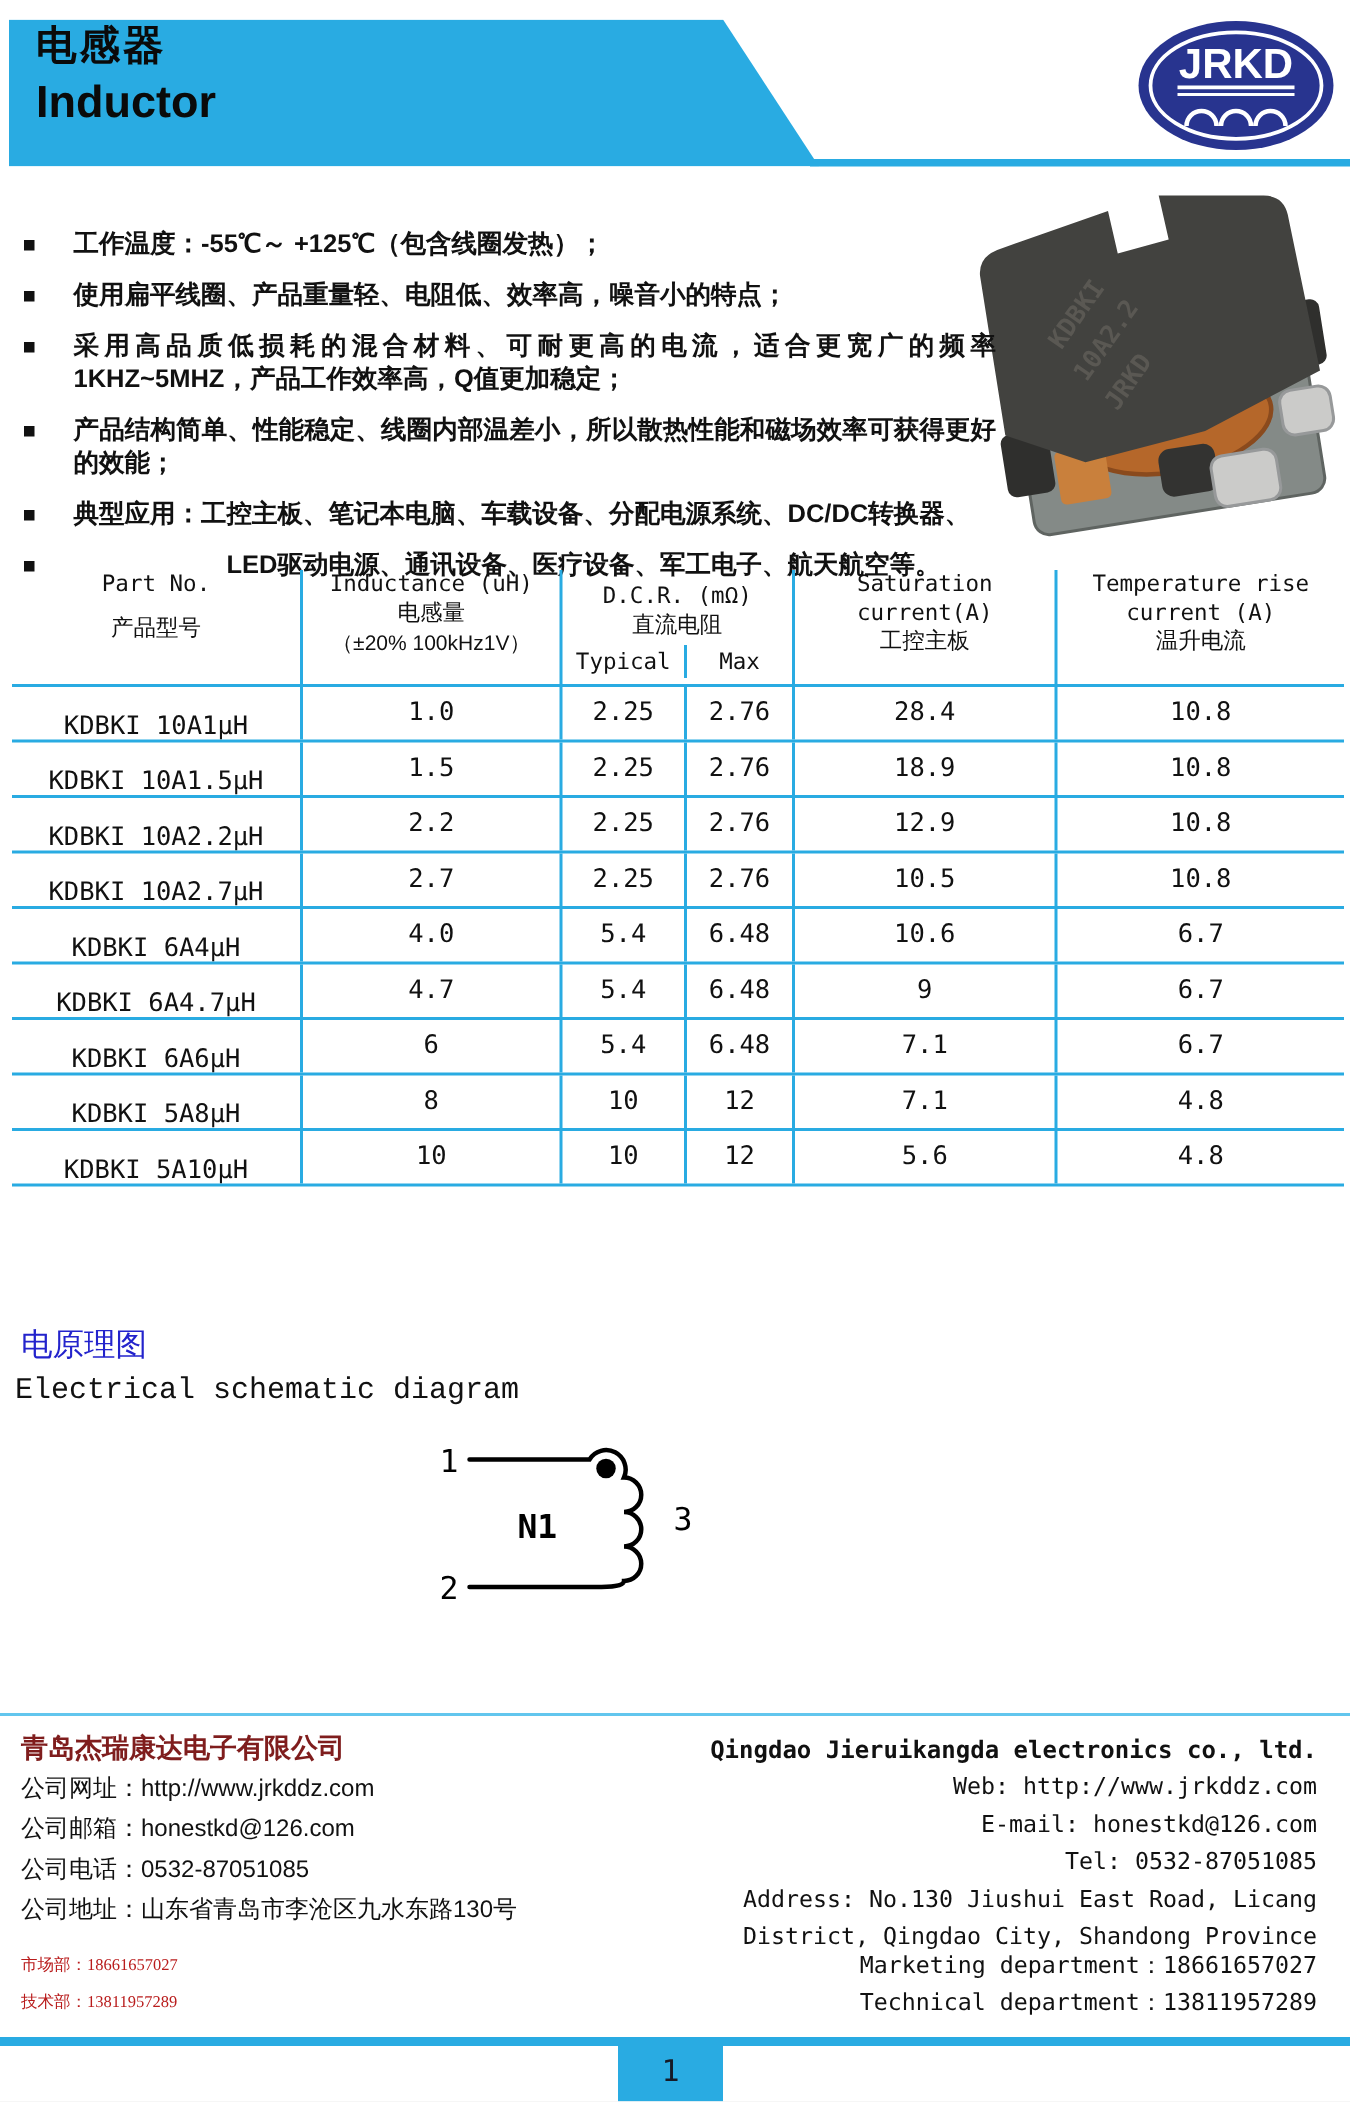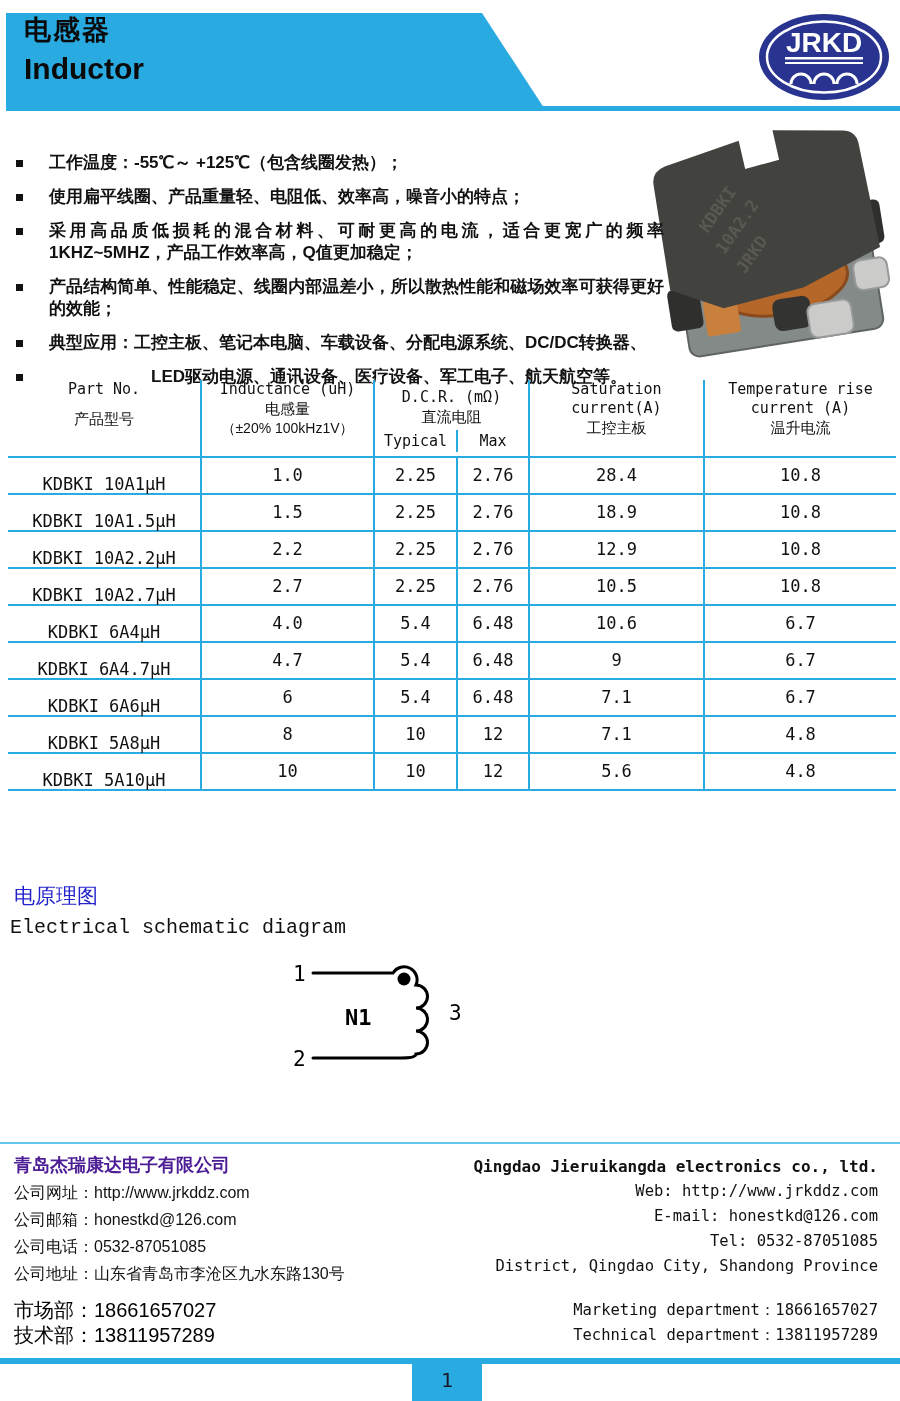--- a/index.html
+++ b/index.html
@@ -50,27 +50,27 @@
   .cell + .cell{border-left:2px solid var(--accent);height:35px;}
 
   
   .schem-zh{position:absolute;left:14px;top:882px;font-size:21px;color:var(--link);font-family:"Liberation Serif",serif;}
   .schem-en{position:absolute;left:10px;top:916px;font-size:20px;color:#111;font-family:"Liberation Mono",monospace;}
   .schem-svg{position:absolute;left:283px;top:952px;width:212px;height:125px;}
 
   
   .footer-rule{position:absolute;left:0;top:1142px;width:900px;height:2px;background:#62c6ee;}
   .footer-left{position:absolute;left:14px;top:1152px;width:470px;}
-  .company-zh{font-size:18px;font-weight:bold;color:#4c1d95;line-height:27px;}
+  .company-zh{font-size:18px;font-weight:bold;color:#7f1d1d;line-height:27px;}
   .fline-zh{font-size:16px;color:#111;line-height:27px;}
   .footer-right{position:absolute;right:22px;top:1154px;width:440px;text-align:right;font-family:"DejaVu Sans Mono",monospace;}
   .company-en{font-size:16px;font-weight:bold;color:#111;line-height:25px;}
   .fline-en{font-size:15.5px;color:#111;line-height:25px;}
   .dept-left{position:absolute;left:14px;top:1298px;}
-  .dept-line-zh{font-size:20px;color:#000000;line-height:25px;}
+  .dept-line-zh{font-size:11px;color:#b91c1c;line-height:25px;font-family:Liberation Serif, serif;}
   .dept-right{position:absolute;right:22px;top:1298px;text-align:right;font-family:"DejaVu Sans Mono",monospace;}
   .dept-line-en{font-size:15.5px;color:#111;line-height:25px;}
 
   .bottom-bar{position:absolute;left:0;top:1358px;width:900px;height:6px;background:var(--accent);}
   .page-tab{position:absolute;left:412px;top:1358px;width:70px;height:43px;background:var(--accent);
     color:#161a26;font-size:20px;font-family:"DejaVu Sans Mono",monospace;display:flex;align-items:center;justify-content:center;}
 </style>
 </head>
 <body>
 
@@ -264,20 +264,21 @@
         <div class="fline-zh">公司地址：山东省青岛市李沧区九水东路130号</div>
       </div>
   </div>
 
   <div class="footer-right">
     <div class="company-en">Qingdao Jieruikangda electronics co., ltd.</div>
     <div>
         <div class="fline-en">Web: http://www.jrkddz.com</div>
         <div class="fline-en">E-mail: honestkd@126.com</div>
         <div class="fline-en">Tel: 0532-87051085</div>
+        <div class="fline-en">Address: No.130 Jiushui East Road, Licang</div>
         <div class="fline-en">District, Qingdao City, Shandong Province</div>
       </div>
   </div>
 
   <div class="dept-left">
       <div class="dept-line-zh">市场部：18661657027</div>
       <div class="dept-line-zh">技术部：13811957289</div>
     </div>
   <div class="dept-right">
       <div class="dept-line-en">Marketing department：18661657027</div>

